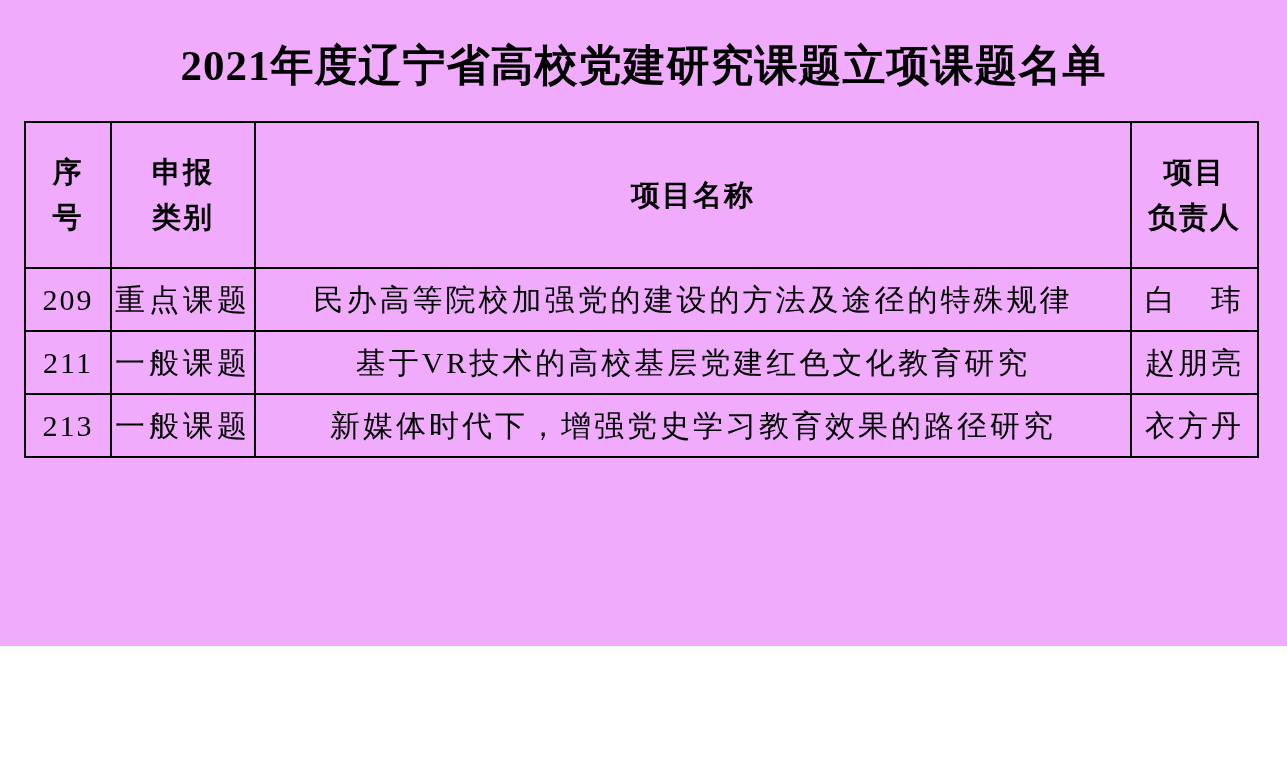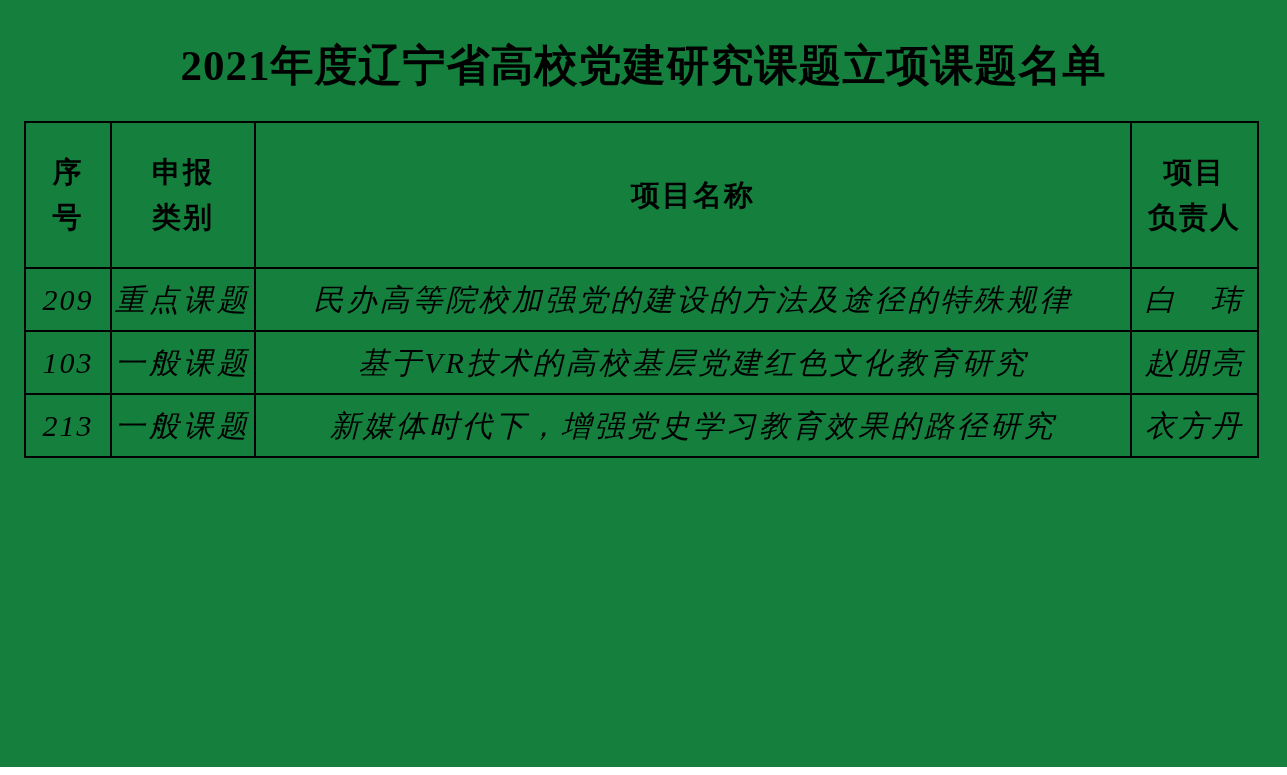--- a/index.html
+++ b/index.html
@@ -5,22 +5,22 @@
   html, body {
     margin: 0;
     padding: 0;
     background: #ffffff;
     color: #000000;
     font-family: "Liberation Serif", serif;
   }
   .page {
     position: relative;
     width: 1287px;
-    height: 767px;
-    background: #15803d;
+    height: 646px;
+    background: #f0abfc;
     overflow: hidden;
   }
   .title {
     margin: 40px 0 0 0;
     text-align: center;
     font-family: "Liberation Serif", serif;
     font-weight: 700;
     font-size: 43px;
     line-height: 52px;
     letter-spacing: 1px;
@@ -34,21 +34,21 @@
   }
   table.doc-table th,
   table.doc-table td {
     border: 2px solid #000000;
     text-align: center;
     vertical-align: middle;
     padding: 0;
     overflow: hidden;
   }
   tr.header-row { height: 146px; }
-  tr.data-row   { height: 63px; font-style: italic; }
+  tr.data-row   { height: 63px; }
 
   th {
     font-family: "Liberation Sans", sans-serif;
     font-weight: 700;
     font-size: 29px;
     line-height: 45px;
     white-space: pre-line;
     letter-spacing: 2px;
   }
   td {
@@ -88,21 +88,21 @@
       </tr>
     </thead>
     <tbody>
       <tr class="data-row">
         <td class="cell-index">209</td>
         <td class="cell-category">重点课题</td>
         <td class="cell-name">民办高等院校加强党的建设的方法及途径的特殊规律</td>
         <td class="cell-leader">白　玮</td>
       </tr>
       <tr class="data-row">
-        <td class="cell-index">103</td>
+        <td class="cell-index">211</td>
         <td class="cell-category">一般课题</td>
         <td class="cell-name">基于VR技术的高校基层党建红色文化教育研究</td>
         <td class="cell-leader">赵朋亮</td>
       </tr>
       <tr class="data-row">
         <td class="cell-index">213</td>
         <td class="cell-category">一般课题</td>
         <td class="cell-name">新媒体时代下，增强党史学习教育效果的路径研究</td>
         <td class="cell-leader">衣方丹</td>
       </tr>

